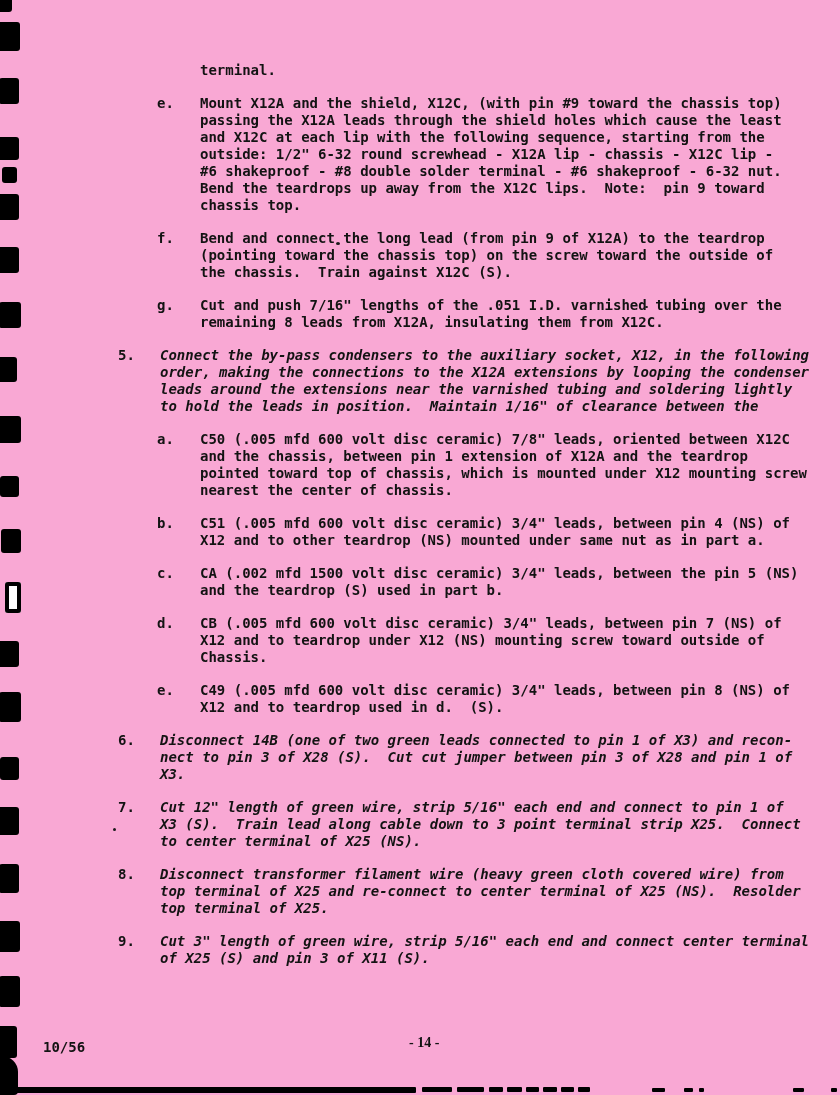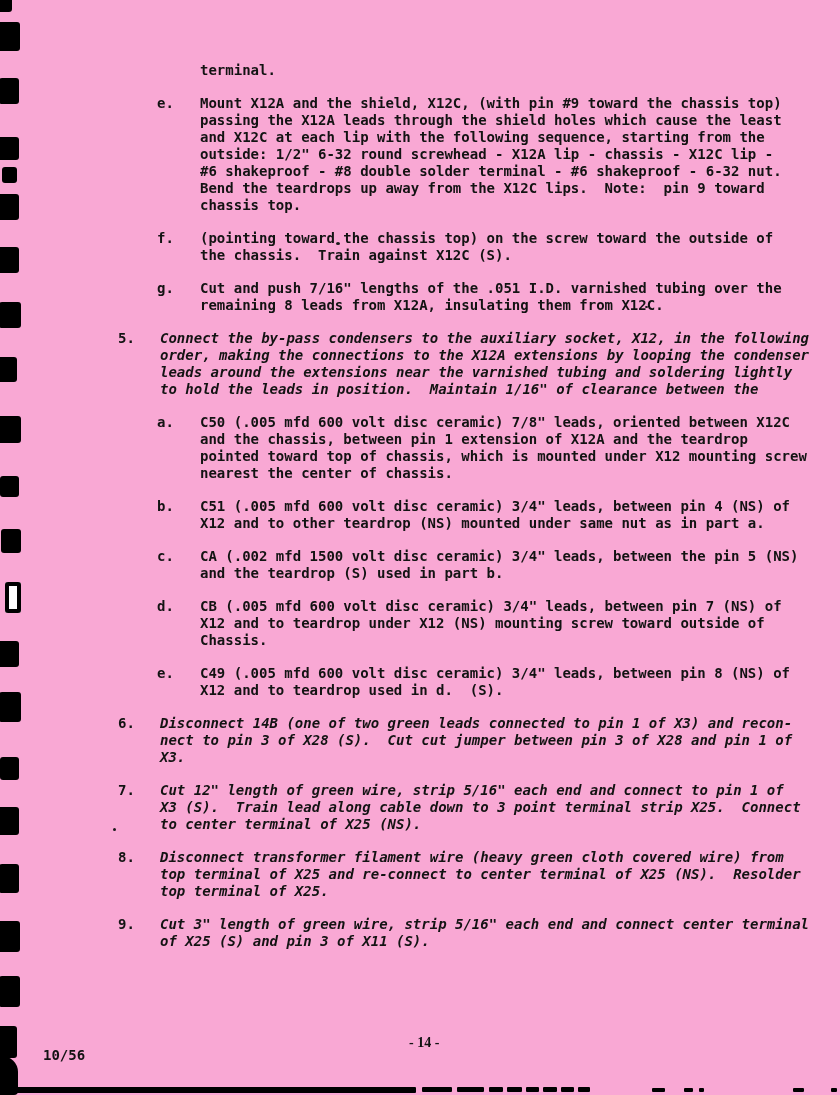--- a/index.html
+++ b/index.html
@@ -55,21 +55,21 @@
   }
   .bottom-mark { position: absolute; background: #000; border-radius: 1px; }
   .speck { position: absolute; background: #1a1a1a; border-radius: 50%; }
 
   .footer {
     position: absolute;
     top: 1034px; left: 0; width: 840px;
     font-size: 14px; font-weight: bold;
     line-height: 18px;
   }
-  .footer .date-code { position: absolute; left: 43px; top: 12px; white-space: pre; }
+  .footer .date-code { position: absolute; left: 43px; top: 4px; white-space: pre; }
   .footer .page-number { position: absolute; left: 409px; top: 0; white-space: pre; font-family: Liberation Serif, serif; }
 </style>
 </head>
 <body>
 
 <div class="page">
 
   <div id="binding">
       <div class="binding-hole" style="left: -4px; top: -8px; width: 16px; height: 20px;"></div>
       <div class="binding-hole" style="left: -3px; top: 22px; width: 23px; height: 29px;"></div>
@@ -108,20 +108,21 @@
           <div class="line">and X12C at each lip with the following sequence, starting from the</div>
           <div class="line">outside: 1/2" 6-32 round screwhead - X12A lip - chassis - X12C lip -</div>
           <div class="line">#6 shakeproof - #8 double solder terminal - #6 shakeproof - 6-32 nut.</div>
           <div class="line">Bend the teardrops up away from the X12C lips.  Note:  pin 9 toward</div>
           <div class="line">chassis top.</div>
         </div>
       </div>
       <div class="block letter">
         <span class="item-label">f.</span>
         <div class="lines">
+          <div class="line">Bend and connect the long lead (from pin 9 of X12A) to the teardrop</div>
           <div class="line">(pointing toward the chassis top) on the screw toward the outside of</div>
           <div class="line">the chassis.  Train against X12C (S).</div>
         </div>
       </div>
       <div class="block letter">
         <span class="item-label">g.</span>
         <div class="lines">
           <div class="line">Cut and push 7/16" lengths of the .051 I.D. varnished tubing over the</div>
           <div class="line">remaining 8 leads from X12A, insulating them from X12C.</div>
         </div>

